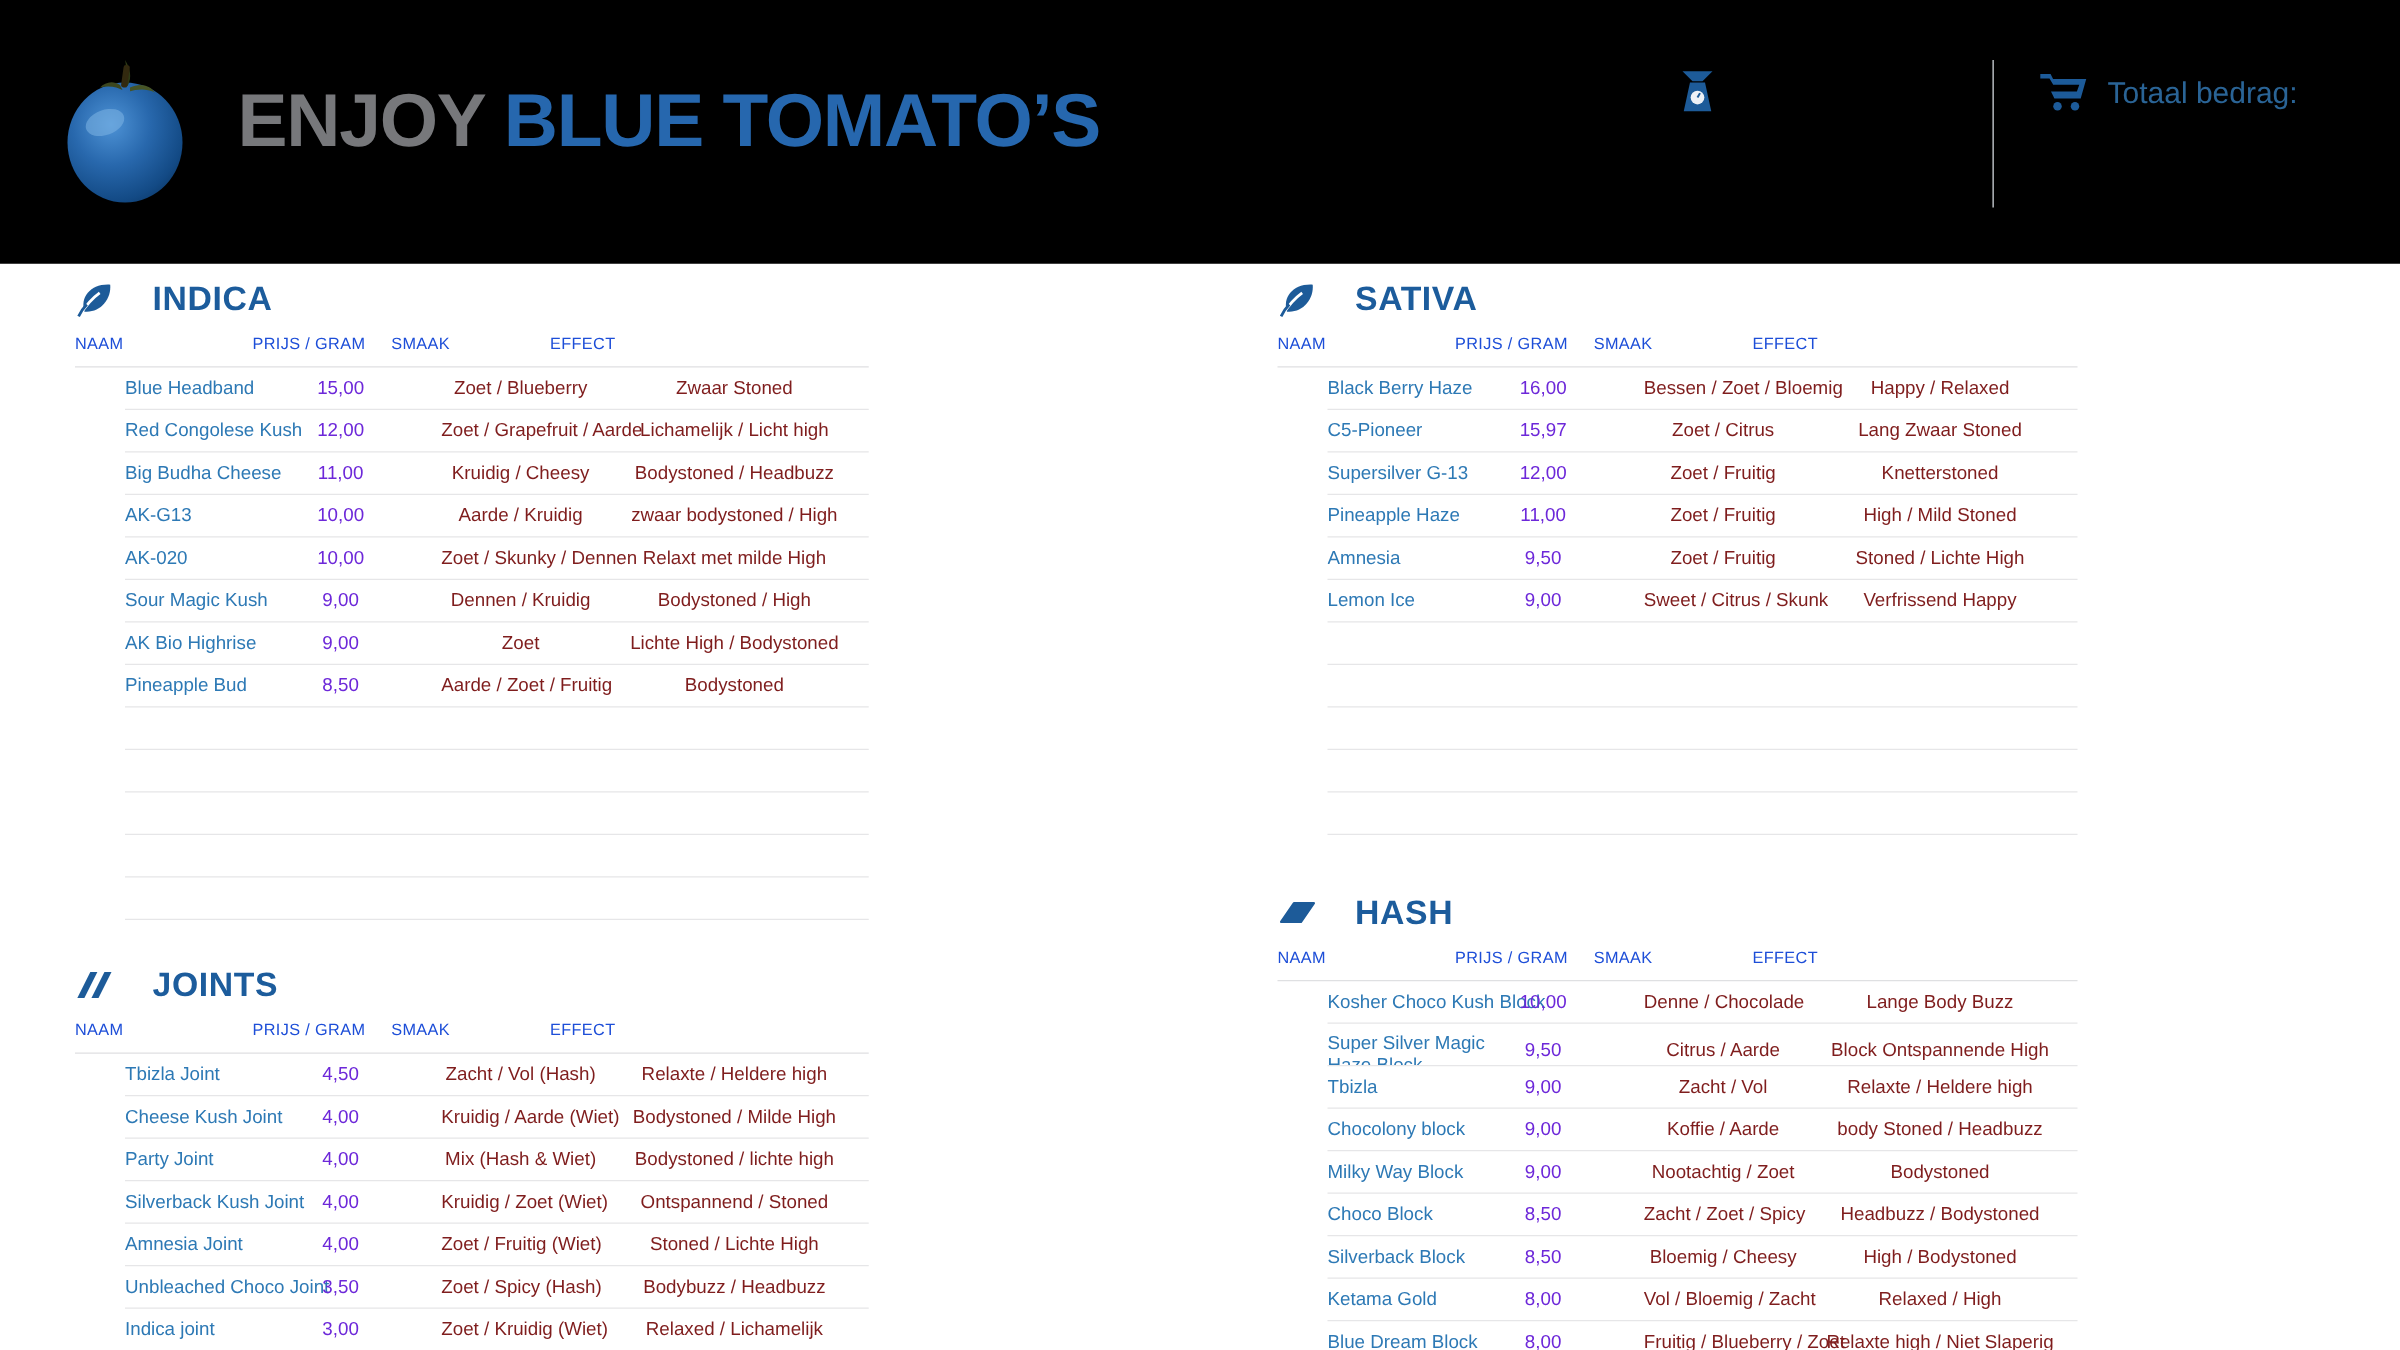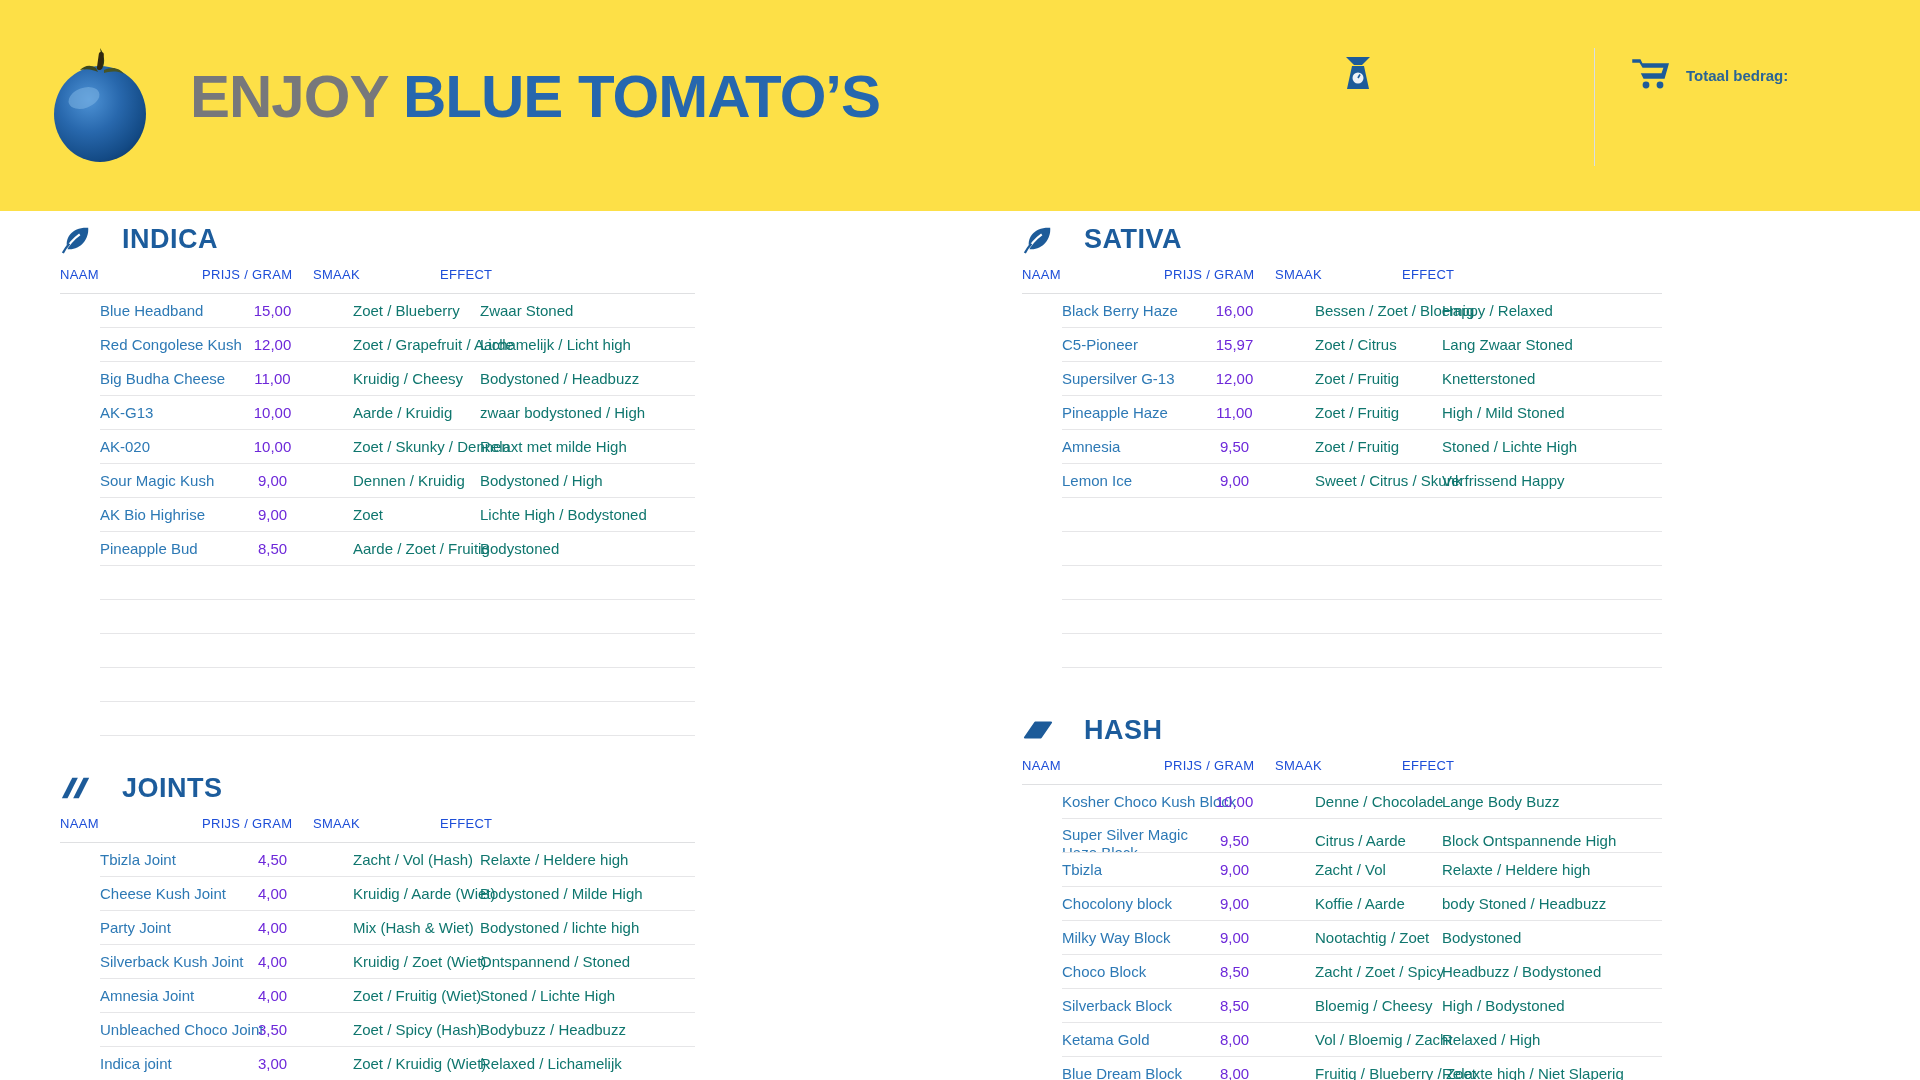--- a/index.html
+++ b/index.html
@@ -2,33 +2,33 @@
 <html><head>
 <meta charset="utf-8">
 <style>
   html,body{margin:0;padding:0;}
   body{
     width:1920px;height:1080px;overflow:hidden;background:#ffffff;
     font-family:"Liberation Sans","DejaVu Sans",sans-serif;
     position:relative;
   }
   
-  .topbar{position:absolute;top:0;left:0;width:1920px;height:211px;background:#fde047;}
+  .topbar{position:absolute;top:0;left:0;width:1920px;height:211px;background:#000000;}
   .logo{position:absolute;left:50px;top:44px;width:104px;height:120px;}
   .page-title{
     position:absolute;left:190px;top:62px;margin:0;
     font-size:60px;font-weight:700;letter-spacing:-1px;white-space:nowrap;
   }
   .t-gray{color:#77787b;}
   .t-blue{color:#2667ae;}
   .scale-btn{position:absolute;left:1343px;top:55px;width:30px;height:36px;cursor:pointer;}
   .vdivider{position:absolute;left:1594px;top:48px;width:1px;height:118px;background:#d9dee4;}
   .total-area{position:absolute;left:1632px;top:58px;display:flex;align-items:center;gap:16px;}
   .cart-ic{width:38px;height:34px;cursor:pointer;}
-  .total-label{font-size:15px;color:#2a6496;font-weight:bold;}
+  .total-label{font-size:24px;color:#2a6496;}
   
   .col{position:absolute;top:211px;padding-top:12px;}
   .col-left{left:60px;width:635px;}
   .col-right{left:1022px;width:640px;}
   
   .sec-head{height:32px;display:flex;align-items:center;gap:14px;}
   .sec-icon{width:32px;height:32px;display:flex;align-items:center;justify-content:center;}
   .sec-title{margin:16px;font-size:27px;font-weight:700;color:#1c5c9c;letter-spacing:.5px;}
   .sec-joints{margin-top:36px;}
   .sec-hash{margin-top:46px;}
@@ -36,21 +36,21 @@
   .thead,.row{display:grid;grid-template-columns:142px 61px 177px 1fr;align-items:center;}
   .thead{height:38px;border-bottom:1px solid #dfe0e2;}
   .thead span{
     font-size:13px;font-weight:400;color:#1d4ed8;letter-spacing:.3px;white-space:nowrap;
   }
   .row{height:33px;border-bottom:1px solid #e6e6e8;overflow:hidden;margin-left:40px;}
   .row.empty{height:33px;}
   .c-smaak{padding-left:50px;}
   .c-price{text-align:center;}
   .row .c-price{color:#6d28d9;font-size:15px;}
-  .row .c-smaak,.row .c-effect{color:#0f766e;font-size:15px;white-space:nowrap;}
+  .row .c-smaak,.row .c-effect{color:#7f1d1d;font-size:15px;white-space:nowrap;text-align:center;}
   .c-name a{color:#2d79b5;text-decoration:none;font-size:15px;white-space:nowrap;display:inline-block;}
   .c-name.wrap{align-self:start;padding-top:7px;}
   .c-name.wrap a{white-space:normal;max-width:158px;line-height:18px;}
   svg .ic{fill:#1d5b99;}
 </style>
 </head>
 <body>
 
 <header class="topbar">
   <div class="logo">

